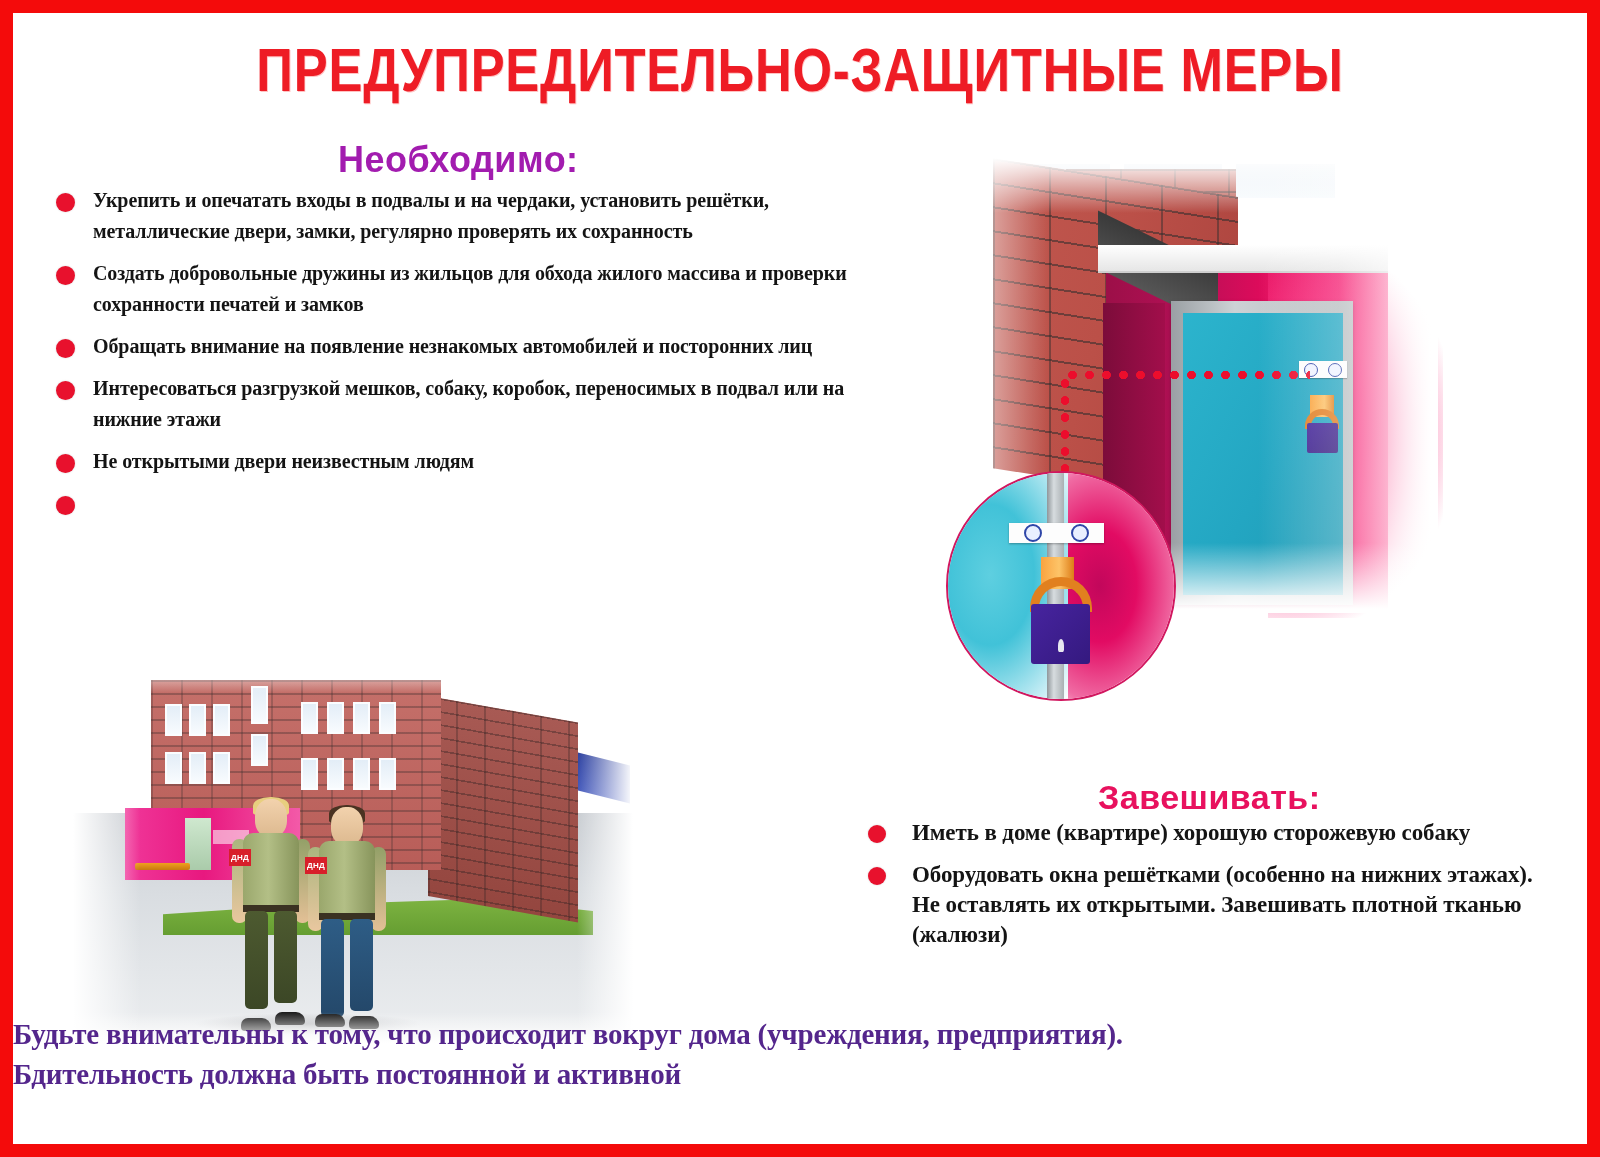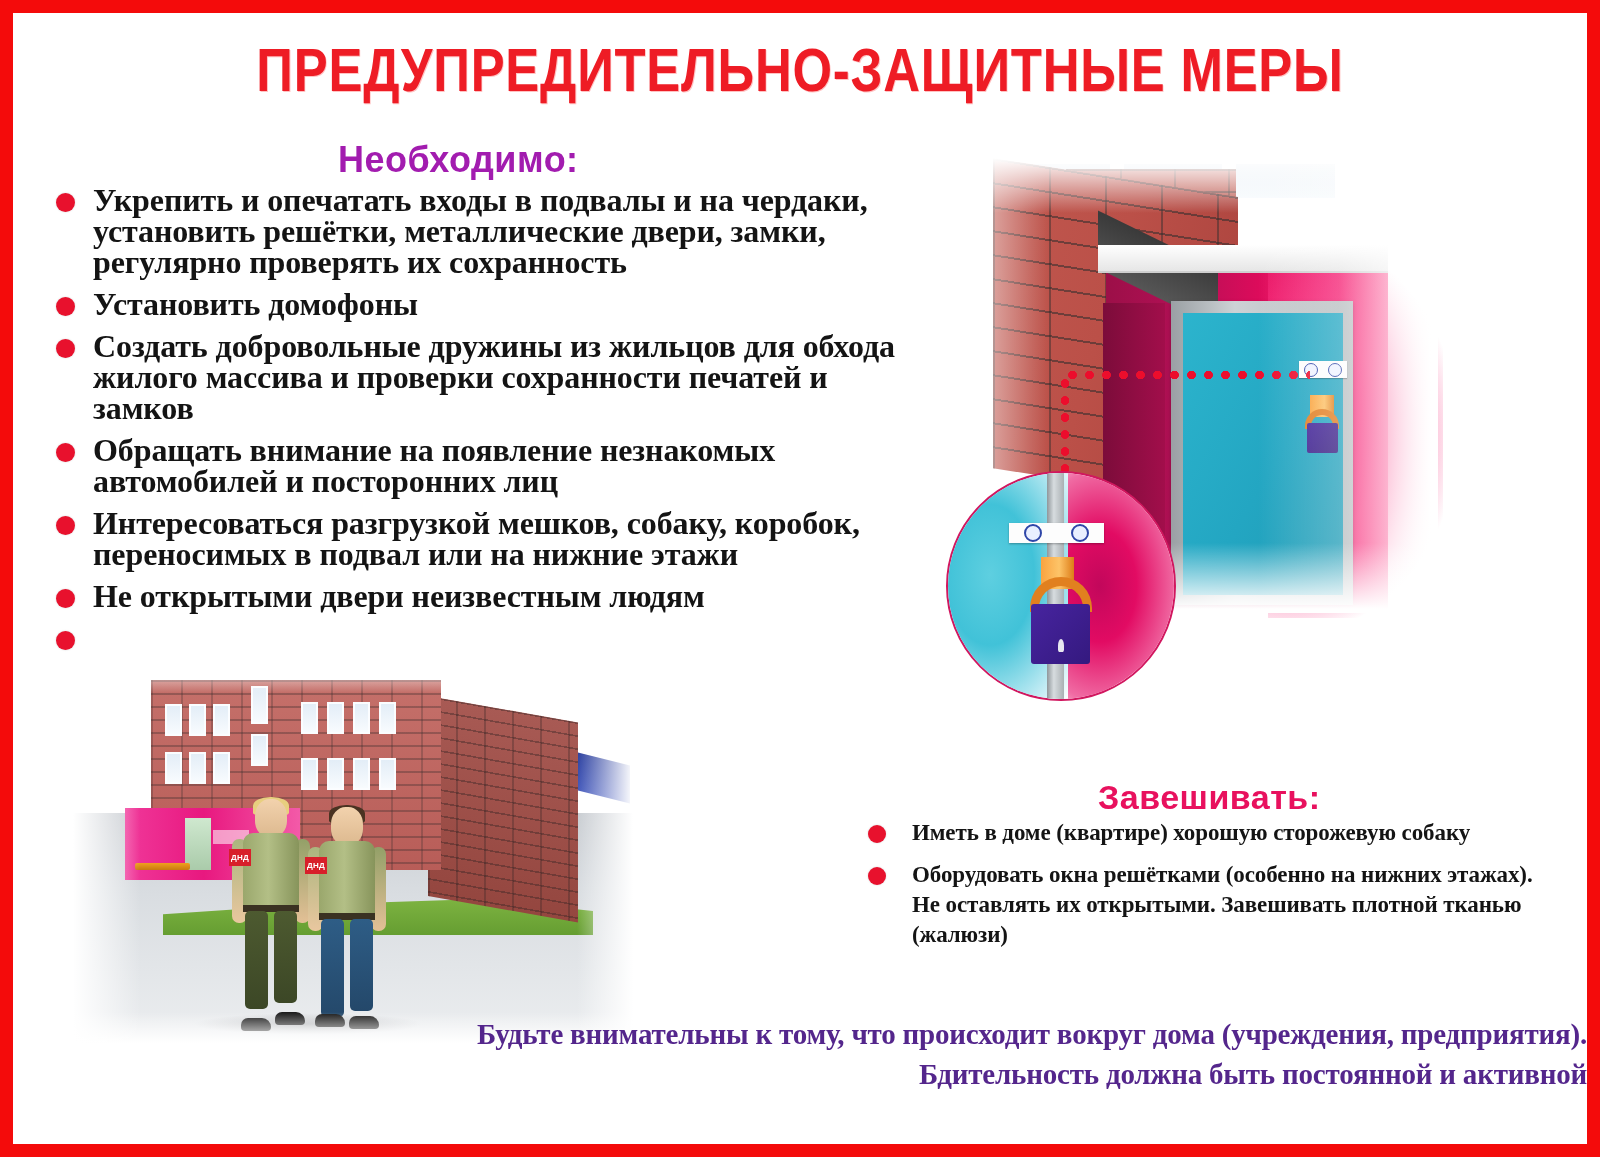--- a/index.html
+++ b/index.html
@@ -60,40 +60,40 @@
   .list{position:absolute;}
   .list-left{left:36px; top:172px; width:855px;}
   .list-right{left:855px; top:805px; width:690px;}
 
   .li{
     position:relative;
     padding-left:44px;
     margin-bottom:11px;
     color:#141414;
     font-weight:700;
-    font-size:32px;
+    font-size:20px;
     line-height:31px;
     letter-spacing:-.1px;
   }
   .list-right .li{font-size:23px; line-height:30px; margin-bottom:12px;}
   .li .dot{
     position:absolute;
     left:7px; top:8px;
     width:19px;height:19px;
     border-radius:50%;
     background:#e8112d;
     box-shadow:0 0 2px rgba(0,0,0,.18);
   }
   .list-right .li .dot{left:0;top:7px;width:18px;height:18px;}
 
   
   .footer{
     position:absolute;
     left:0;right:0;bottom:50px;
-    text-align:right;
+    text-align:left;
     color:#54268c;
     font-weight:700;
     font-size:29px;
     line-height:40px;
     letter-spacing:-.2px;
   }
 
   
   .illu-door{
     position:absolute;
@@ -405,21 +405,20 @@
 
   <div class="title-bar">
     <div class="poster-title">ПРЕДУПРЕДИТЕЛЬНО-ЗАЩИТНЫЕ МЕРЫ</div>
   </div>
 
   <div class="heading-neo">Необходимо:</div>
   <div class="heading-jel">Завешивать:</div>
 
   <div class="list list-left">
     <div class="li"><span class="dot"></span><span>Укрепить и опечатать входы в подвалы и на чердаки, установить решётки, металлические двери, замки, регулярно проверять их сохранность</span></div>
-    <div class="li"><span class="dot"></span><span>Установить домофоны</span></div>
     <div class="li"><span class="dot"></span><span>Создать добровольные дружины из жильцов для обхода жилого массива и проверки сохранности печатей и замков</span></div>
     <div class="li"><span class="dot"></span><span>Обращать внимание на появление незнакомых автомобилей и посторонних лиц</span></div>
     <div class="li"><span class="dot"></span><span>Интересоваться разгрузкой мешков, собаку, коробок, переносимых в подвал или на нижние этажи</span></div>
     <div class="li"><span class="dot"></span><span>Не открытыми двери неизвестным людям</span></div>
     <div class="li"><span class="dot"></span></div>
   </div>
 
   <div class="list list-right">
     <div class="li"><span class="dot"></span><span>Иметь в доме (квартире) хорошую сторожевую собаку</span></div>
     <div class="li"><span class="dot"></span><span>Оборудовать окна решётками (особенно на нижних этажах). Не оставлять их открытыми. Завешивать плотной тканью (жалюзи)</span></div>

